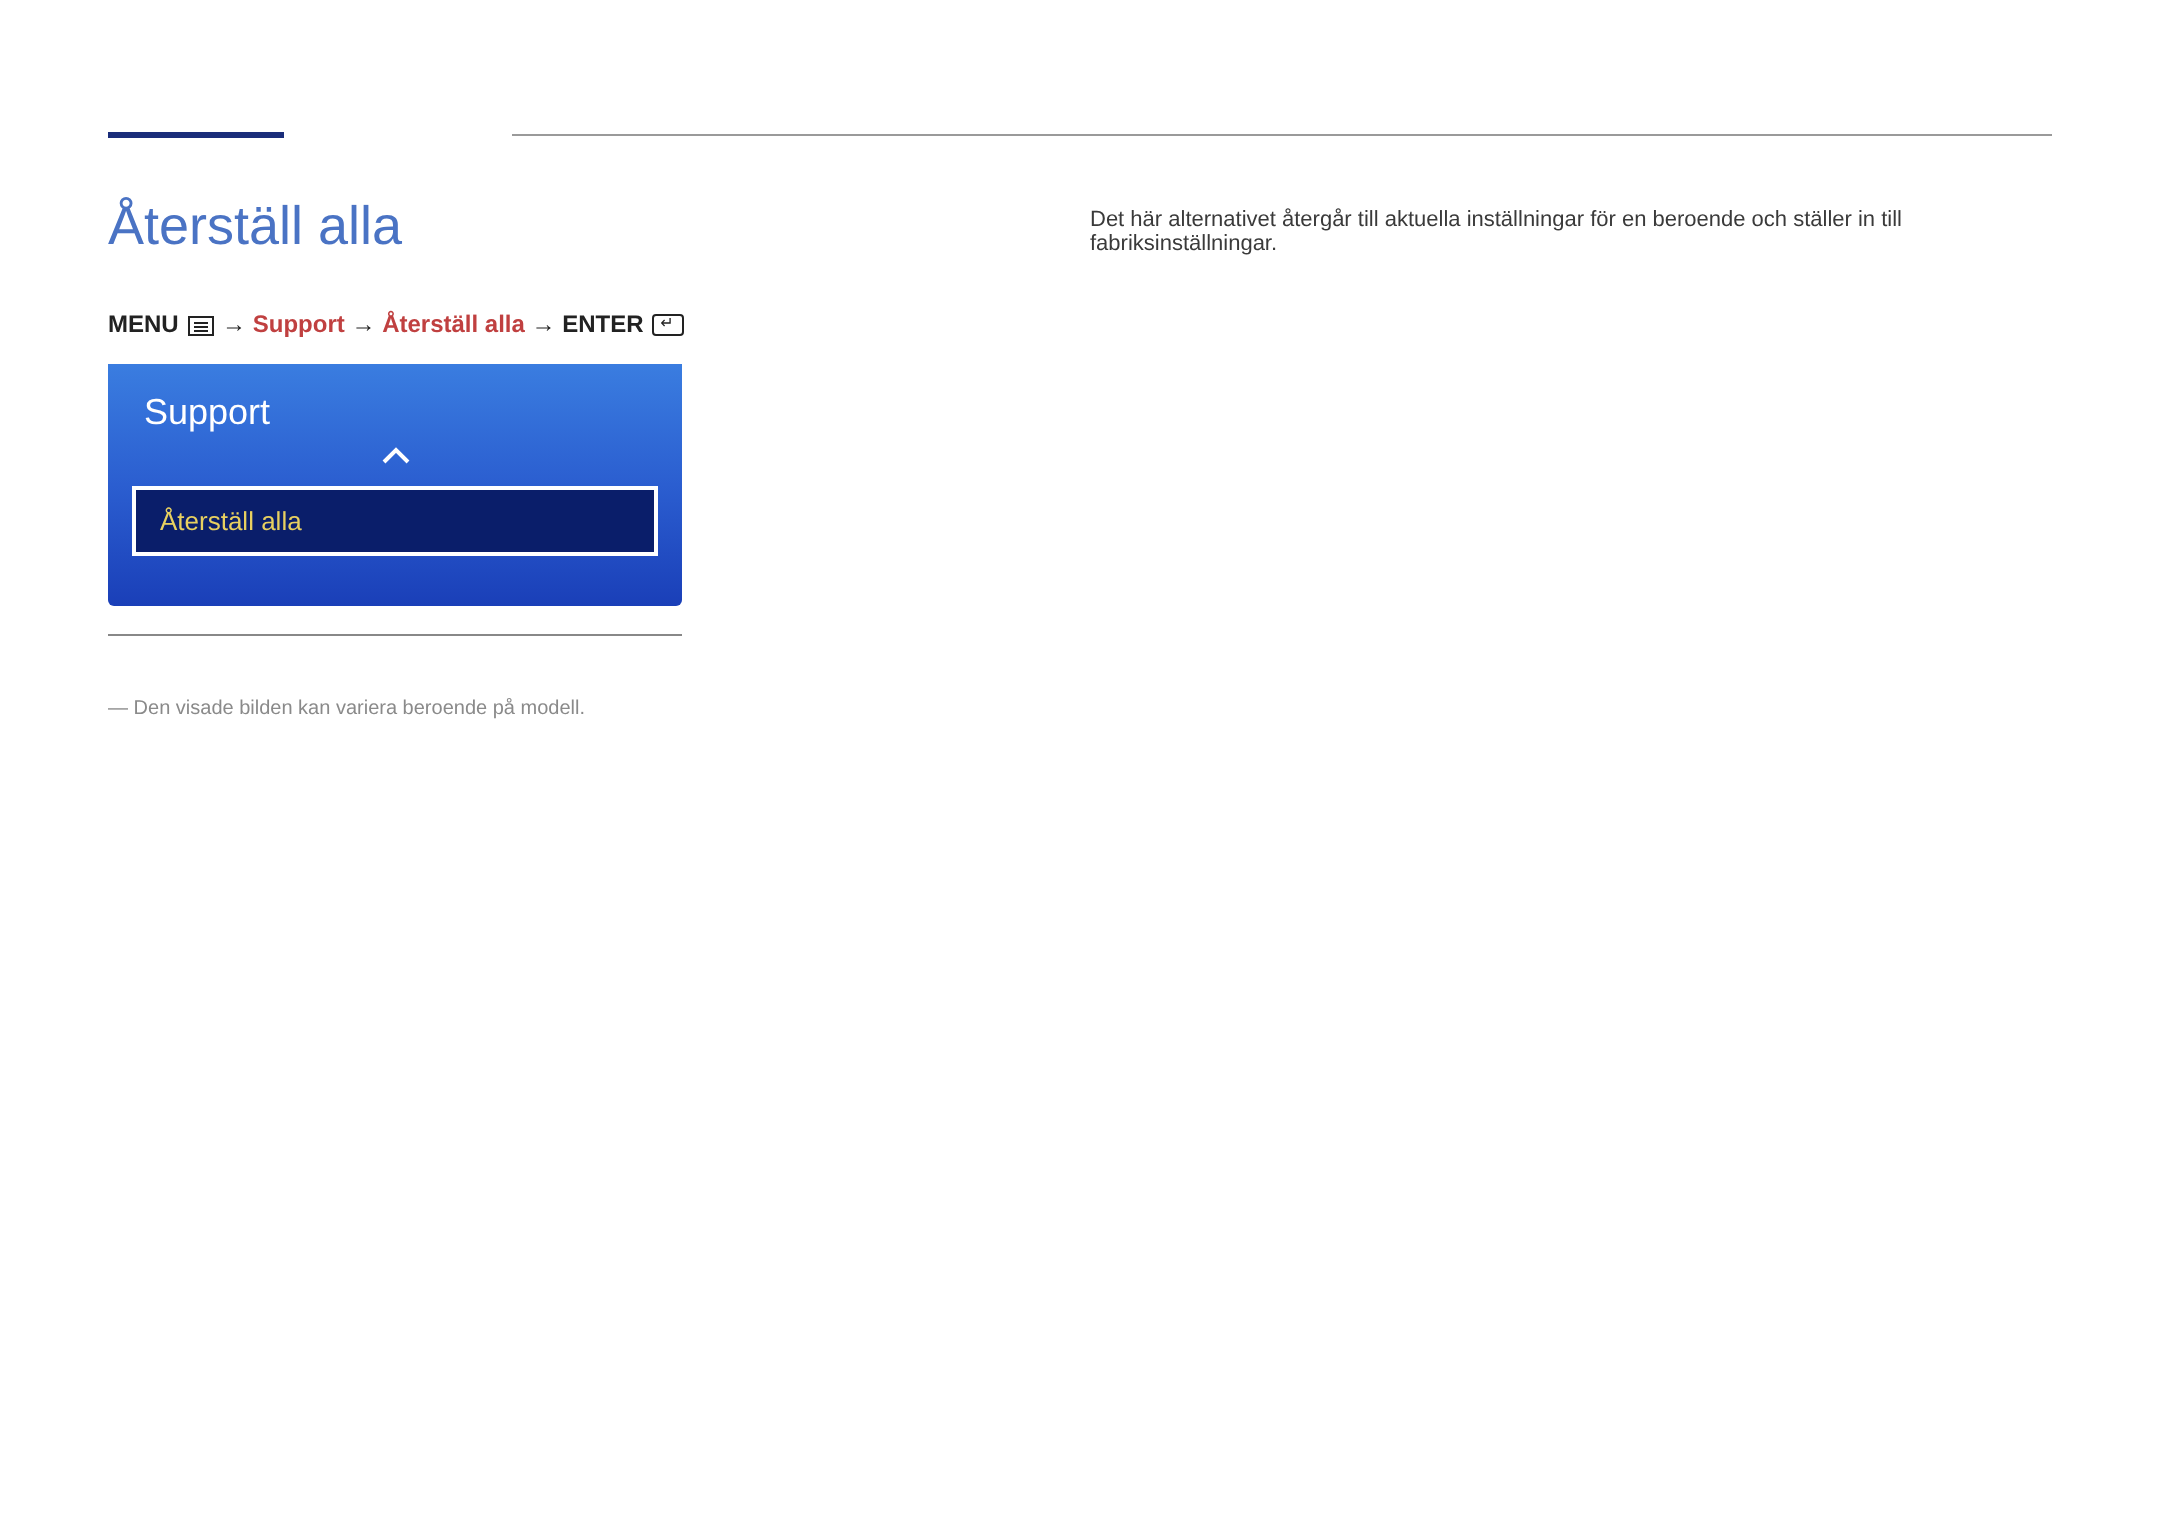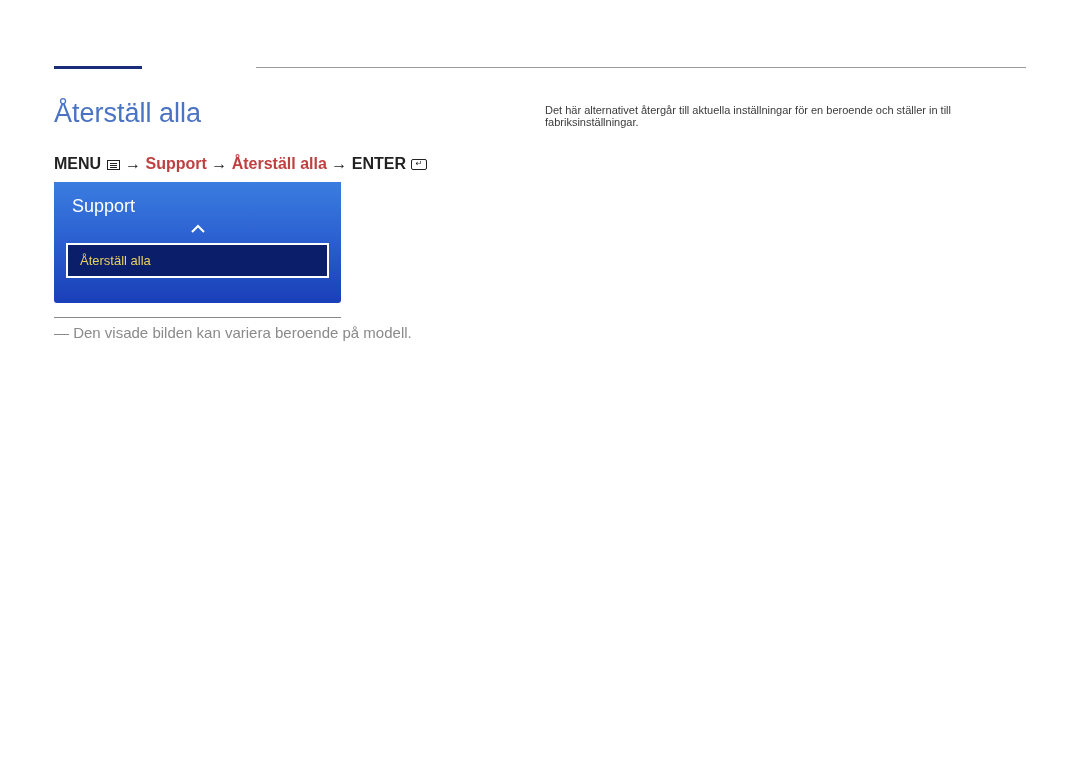--- a/index.html
+++ b/index.html
@@ -43,21 +43,21 @@
       top: 104px;
       left: 545px;
       font-size: 11px;
       color: #3a3a3a;
       width: 480px;
     }
     .breadcrumb {
       position: absolute;
       top: 155px;
       left: 54px;
-      font-size: 16px;
+      font-size: 12px;
       color: #222;
     }
     .breadcrumb .bold {
       font-weight: bold;
       color: #222;
     }
     .breadcrumb .red {
       color: #c04040;
       font-weight: bold;
     }
@@ -135,23 +135,23 @@
     .footnote-divider {
       position: absolute;
       top: 317px;
       left: 54px;
       width: 287px;
       height: 1px;
       background: #888;
     }
     .footnote {
       position: absolute;
-      top: 324px;
+      top: 349px;
       left: 54px;
-      font-size: 15px;
+      font-size: 10px;
       color: #8a8a8a;
     }
     .footnote-dash {
       color: #8a8a8a;
     }
   </style>
 </head>
 <body>
 
 <div class="top-accent"></div>

